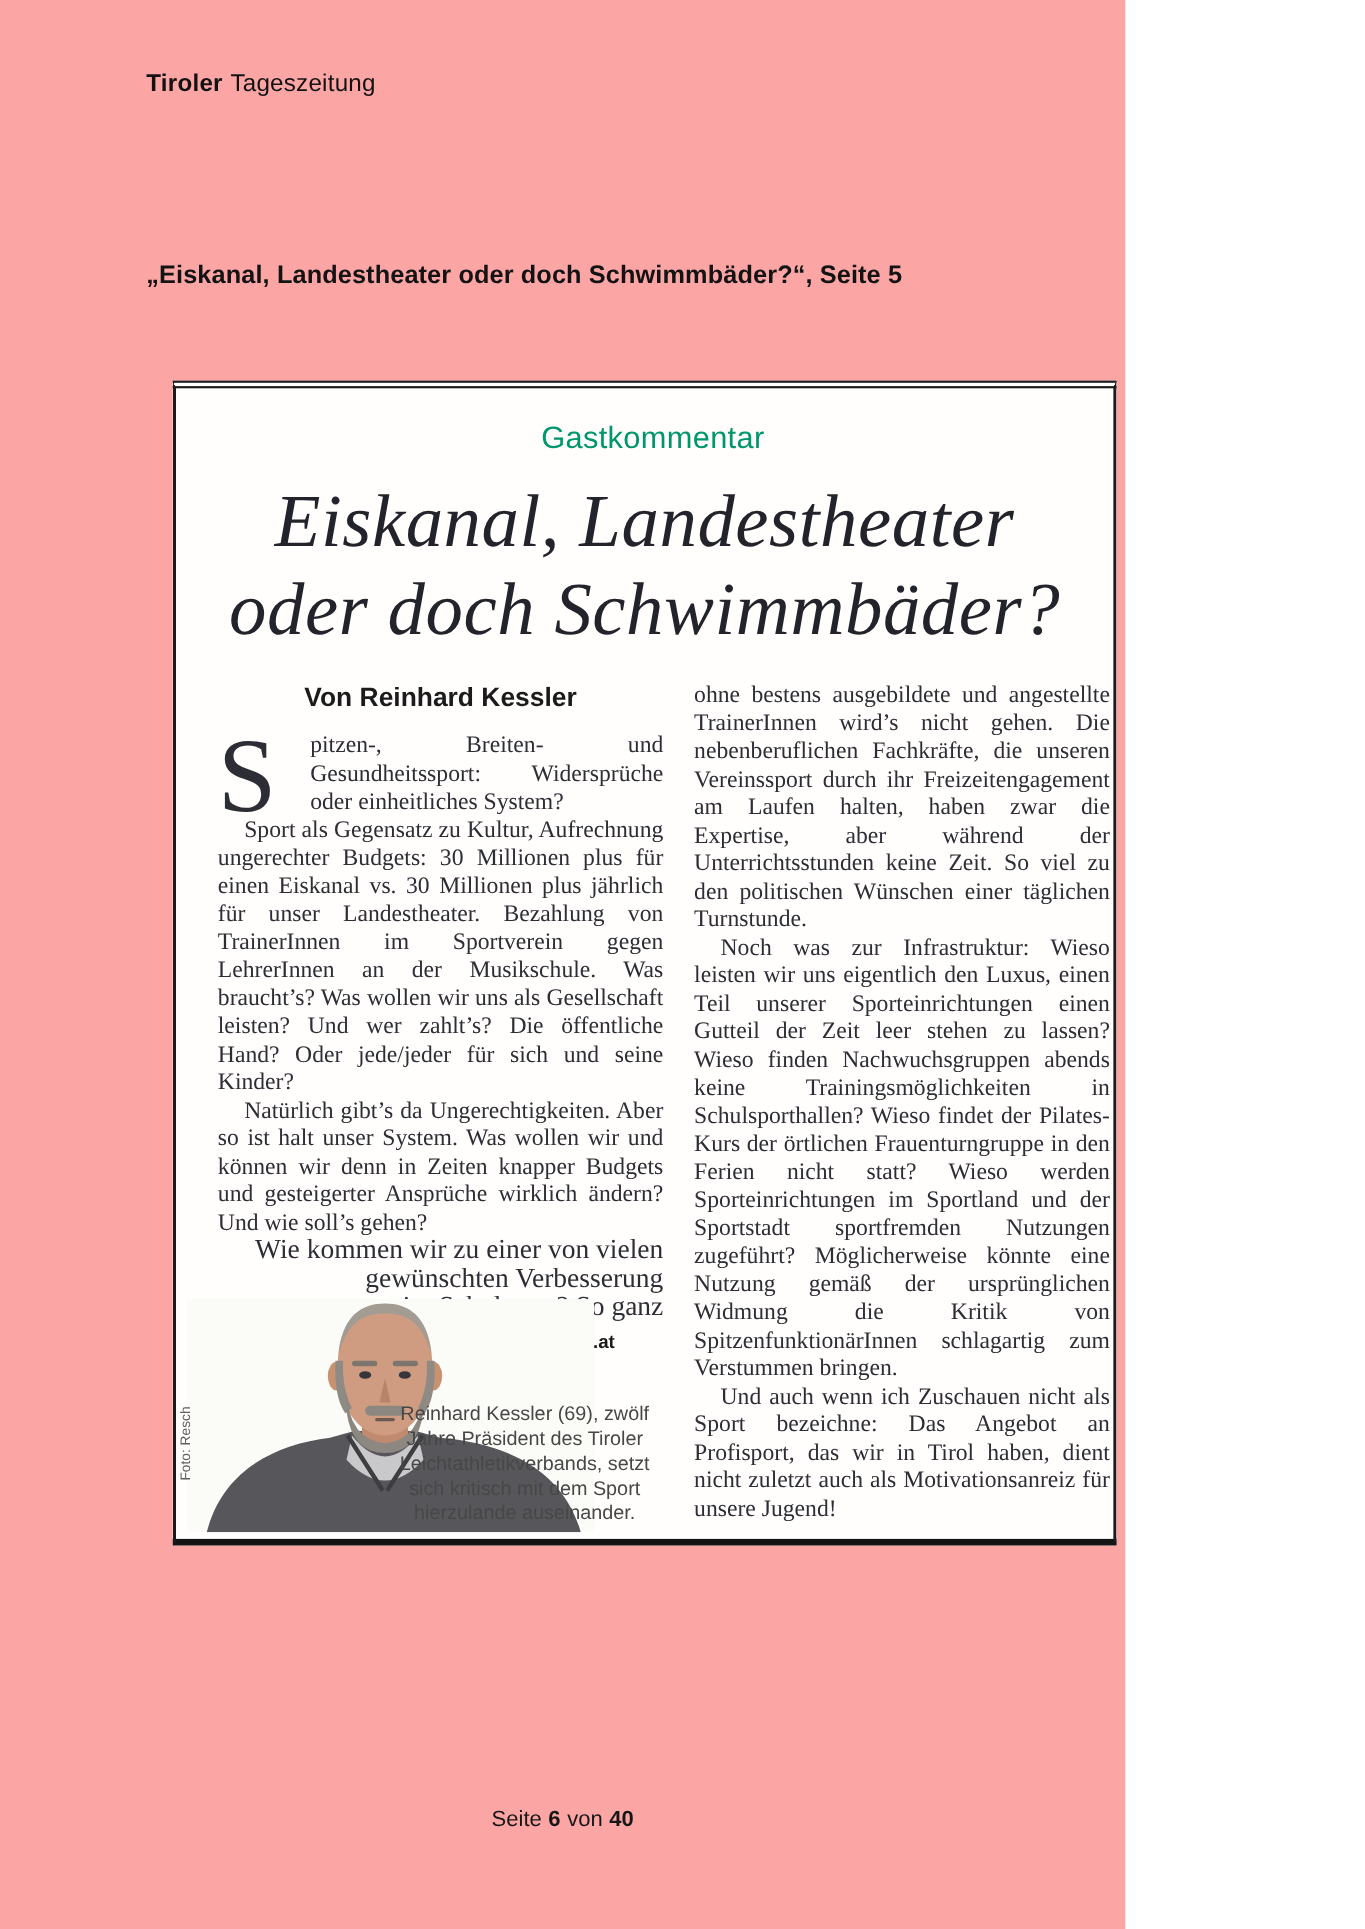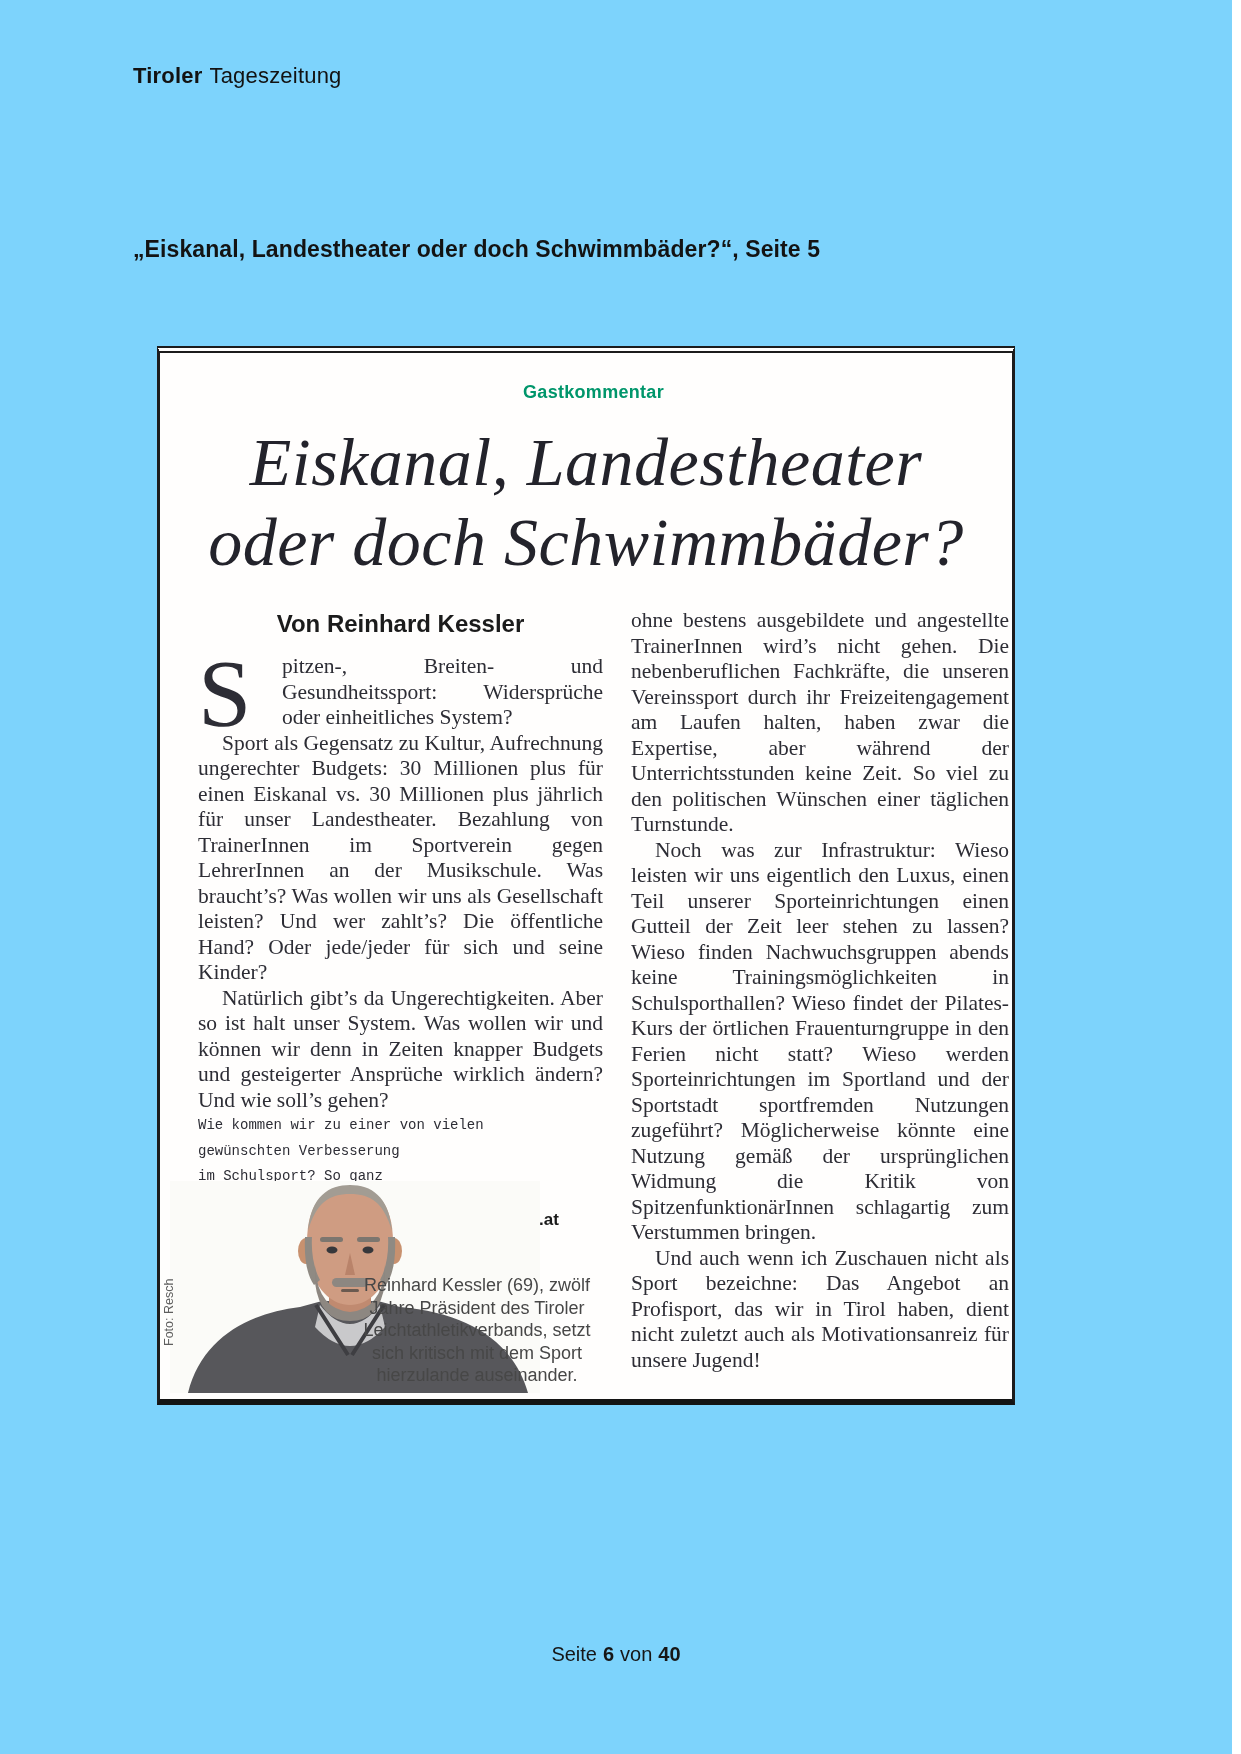--- a/index.html
+++ b/index.html
@@ -1,18 +1,18 @@
 <!DOCTYPE html>
 <html><head>
 <meta charset="utf-8">
 <style>
   * { margin:0; padding:0; box-sizing:border-box; }
   html,body { background:#ffffff; }
   .page {
-    position:relative; width:1232px; height:1754px; background:#7dd3fc;
+    position:relative; width:1023px; height:1754px; background:#fca5a5;
     font-family:"Liberation Sans", sans-serif; color:#141414; overflow:hidden;
   }
 
   
   .masthead { position:absolute; left:133px; top:63px; font-size:22px; color:#121212; letter-spacing:0.2px; }
   .masthead .brand-bold { font-weight:bold; margin-right:7px; }
 
   .reference-line { position:absolute; left:133px; top:236px; font-size:23px; font-weight:bold; color:#131313; letter-spacing:0.1px; }
 
   .page-footer { position:absolute; left:0; top:1643px; width:100%; text-align:center; font-size:20px; color:#161616; }
@@ -25,21 +25,21 @@
     background:#fffefd;
     border-top:7px double #1c1c1c;
     border-left:3px solid #1c1c1c;
     border-right:3px solid #1c1c1c;
     border-bottom:6px solid #141414;
     overflow:hidden;
   }
 
   .kicker {
     margin-top:29px; text-align:center;
-    font-size:18px; font-weight:bold; color:#00966b; letter-spacing:0.3px;padding-left:15px;
+    font-size:28px; font-weight:normal; color:#00966b; letter-spacing:0.3px;padding-left:15px;
   }
 
   .title {
     margin-top:19px; text-align:center;
     font-family:"Liberation Serif", serif; font-style:italic;
     font-size:68px; line-height:80px; color:#23232b; letter-spacing:0.5px;
   }
 
   .columns { display:flex; margin:26px 0 0 38px; }
   .col-left  { width:405px; margin-right:28px; }
@@ -54,22 +54,23 @@
   }
   .body p.indent { text-indent:24px; }
 
   .dropcap {
     float:left; width:84px; height:76px;
     font-family:"Liberation Serif", serif; font-size:96px; line-height:80px;
     color:#2d2d35;
   }
 
   .close-line {
-    font-family:Liberation Mono, monospace;
-    font-size:14px; line-height:25.5px; color:#2d2d35;
+    font-family:Liberation Serif, serif;
+    font-size:25px; line-height:25.5px; color:#2d2d35;
+    text-align:right;
   }
 
   .email {
     position:absolute; left:200px; top:857px;
     font-size:17px; font-weight:bold; color:#1a1a1a;
   }
 
   .portrait { position:absolute; left:10px; top:828px; width:370px; height:212px; }
 
   .photo-credit {

